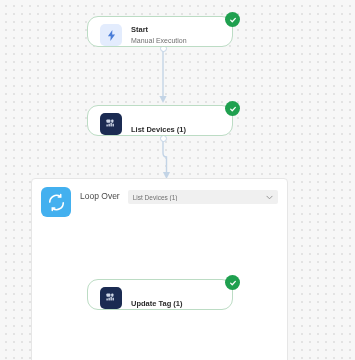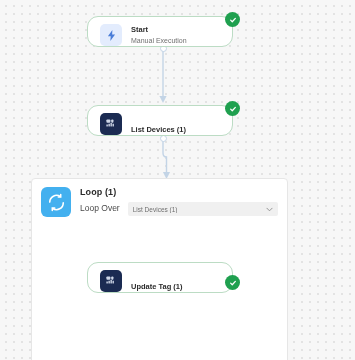--- a/index.html
+++ b/index.html
@@ -204,21 +204,20 @@
     <div class="loop-header">
       <div class="loop-icon">
         <svg width="19" height="19" viewBox="0 0 24 24" fill="none" stroke="#ffffff" stroke-width="2" stroke-linecap="round">
           <path d="M20.5 12.5 a8.5 8.5 0 0 1 -13.2 7.05"></path>
           <path d="M3.5 11.5 a8.5 8.5 0 0 1 13.2 -7.05"></path>
           <path d="M17.3 2 L17.3 5 L14.3 5"></path>
           <path d="M6.7 22 L6.7 19 L9.7 19"></path>
         </svg>
       </div>
       <div class="loop-head-text">
-        <div class="loop-title">Loop (1)</div>
         <div class="loop-over-row">
           <div class="loop-over-label">Loop Over</div>
           <div class="loop-select">
             <span class="loop-select-value">List Devices (1)</span>
             <span class="chev">
               <svg width="7" height="5" viewBox="0 0 8 5">
                 <path d="M1 1 L4 4 L7 1" stroke="#8a8a8a" stroke-width="1" fill="none" stroke-linecap="round"></path>
               </svg>
             </span>
           </div>
@@ -258,21 +257,21 @@
     <div class="node-text">
       <div class="node-title single">List Devices (1)</div>
     </div>
   </div>
   <div class="badge" style="left:225px; top:101px;">
     <svg width="8" height="8" viewBox="0 0 12 12" fill="none" stroke="#ffffff" stroke-width="1.9" stroke-linecap="round" stroke-linejoin="round">
       <path d="M2.5 6.2 L4.9 8.6 L9.5 3.6"></path>
     </svg>
   </div>
 
-  <div class="node" style="left:87px; top:262px; width:146px; height:31px;">
+  <div class="node" style="left:87px; top:279px; width:146px; height:31px;">
     <div class="node-icon brand">
       <svg width="15" height="15" viewBox="0 0 20 20">
         <rect x="3.2" y="3.2" width="5.3" height="4.4" rx="1.2" fill="#cfd8e8"></rect>
         <rect x="9.6" y="3.2" width="3.0" height="4.4" rx="1.2" fill="#cfd8e8"></rect>
         <rect x="3.2" y="10.0" width="1.9" height="2.6" fill="#cfd8e8"></rect>
         <rect x="5.9" y="9.0" width="1.9" height="3.6" fill="#cfd8e8"></rect>
         <rect x="8.6" y="7.9" width="1.9" height="4.7" fill="#cfd8e8"></rect>
         <rect x="11.3" y="9.0" width="1.9" height="3.6" fill="#cfd8e8"></rect>
       </svg>
     </div>

